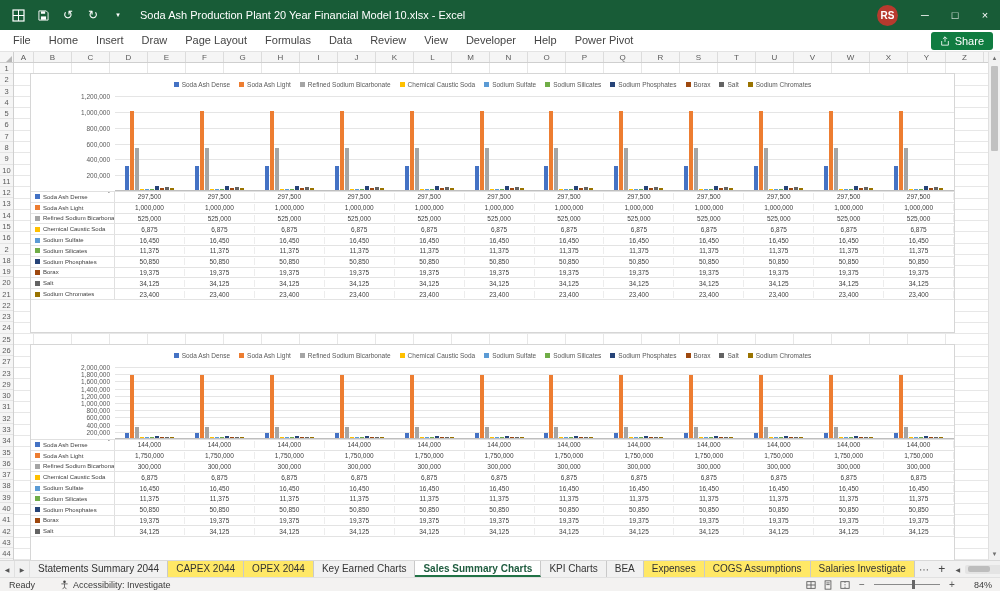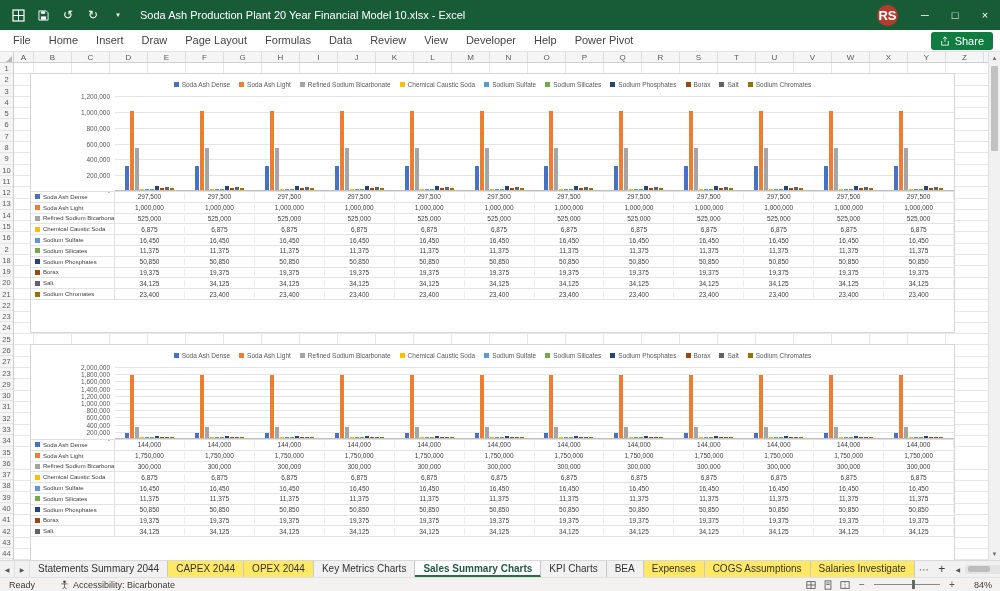--- a/index.html
+++ b/index.html
@@ -8,21 +8,21 @@
     position:relative; width:1000px; height:591px; background:#fff; overflow:hidden;
     font-family:"Liberation Sans", sans-serif; -webkit-font-smoothing:antialiased;
   }
   
   .title-bar { position:absolute; top:0; left:0; right:0; height:30px; background:#185C37; display:flex; align-items:center; color:#fff; }
   .tb-icons { display:flex; align-items:center; gap:9px; padding:0 10px; }
   .tb-icon { width:16px; height:16px; display:flex; align-items:center; justify-content:center; font-size:12px; color:#fff; }
   .doc-title { font-size:11px; white-space:nowrap; margin-left:4px; color:#fff; }
   .search-box { position:absolute; left:380px; top:5px; width:244px; height:20px; background:#0F4127; border-radius:3px; display:flex; align-items:center; gap:7px; padding:0 9px; font-size:11px; color:#DCE9E1; }
   .tb-right { position:absolute; right:0; top:0; height:30px; display:flex; align-items:center; }
-  .avatar { width:21px; height:21px; border-radius:50%; background:#B73A2E; color:#fff; font-size:13px; font-weight:bold; display:flex; align-items:center; justify-content:center; margin-right:12px; }
+  .avatar { width:21px; height:21px; border-radius:50%; background:#B73A2E; color:#fff; font-size:10px; font-weight:bold; display:flex; align-items:center; justify-content:center; margin-right:12px; }
   .win-btn { width:30px; height:30px; display:flex; align-items:center; justify-content:center; font-size:11px; color:#fff; }
   
   .ribbon-row { position:absolute; top:30px; left:0; right:0; height:22px; background:#fff; border-bottom:1px solid #E3E3E3; display:flex; align-items:center; }
   .ribbon-tabs { display:flex; align-items:center; padding-left:4px; }
   .ribbon-tab { font-size:11px; color:#444; padding:0 9px; line-height:21px; white-space:nowrap; cursor:default; }
   .share-btn { position:absolute; right:7px; top:2px; height:18px; background:#107C41; border-radius:3px; color:#fff; font-size:11px; display:flex; align-items:center; gap:5px; padding:0 9px; }
   
   .grid-area { position:absolute; top:52px; left:0; width:988px; height:508px; overflow:hidden; background:#fff; }
   .col-headers { position:absolute; top:0; left:0; right:0; height:11px; display:flex; background:#F5F5F5; border-bottom:1px solid #CFCFCF; font-size:8px; color:#5A5A5A; }
   .corner-cell { width:14px; height:11px; border-right:1px solid #CFCFCF; position:relative; }
@@ -999,21 +999,21 @@
     <div class="vs-arrow vs-down">▼</div>
   </div>
 
   <div class="tab-bar">
     <div class="tab-nav">◀</div>
     <div class="tab-nav">▶</div>
     <div id="sheet-tabs" style="display:flex;">
         <div class="sheet-tab">Statements Summary 2044</div>
         <div class="sheet-tab yellow">CAPEX 2044</div>
         <div class="sheet-tab yellow">OPEX 2044</div>
-        <div class="sheet-tab">Key Metrics Charts</div>
+        <div class="sheet-tab">Key Earned Charts</div>
         <div class="sheet-tab active">Sales Summary Charts</div>
         <div class="sheet-tab">KPI Charts</div>
         <div class="sheet-tab">BEA</div>
         <div class="sheet-tab yellow">Expenses</div>
         <div class="sheet-tab yellow">COGS Assumptions</div>
         <div class="sheet-tab yellow">Salaries Investigate</div>
       </div>
     <div class="tab-more">⋯</div>
     <div class="tab-add">+</div>
     <div class="tab-spacer"></div>
@@ -1028,21 +1028,21 @@
 
   <div class="status-bar">
     <div class="sb-ready">Ready</div>
     <div class="sb-access">
       <span style="display:flex;">
         <svg width="9" height="10" viewBox="0 0 12 13">
             <circle cx="6" cy="2.3" r="1.7" fill="#444"></circle>
             <path d="M1.8 5h8.4M6 5v4.2M6 9.2L3.4 12M6 9.2L8.6 12" stroke="#444" fill="none"></path>
           </svg>
       </span>
-      <span>Accessibility: Bicarbonate</span>
+      <span>Accessibility: Investigate</span>
     </div>
     <div class="sb-right">
       <span class="view-ic">
         <svg width="10" height="10" viewBox="0 0 12 12">
             <rect x="1" y="2" width="10" height="8" fill="none" stroke="#555"></rect>
             <line x1="1" y1="6" x2="11" y2="6" stroke="#555"></line>
             <line x1="6" y1="2" x2="6" y2="10" stroke="#555"></line>
           </svg>
       </span>
       <span class="view-ic">

